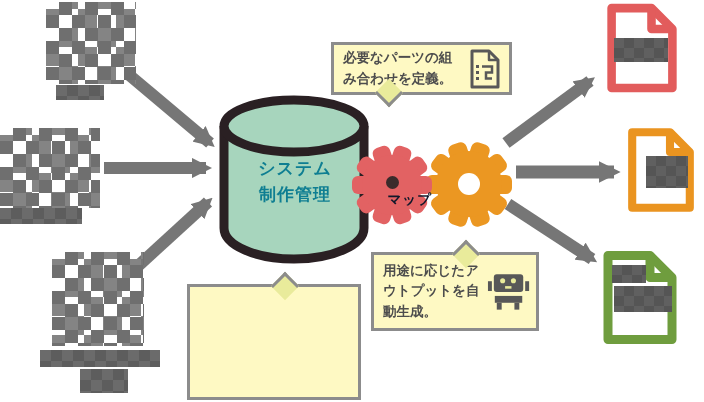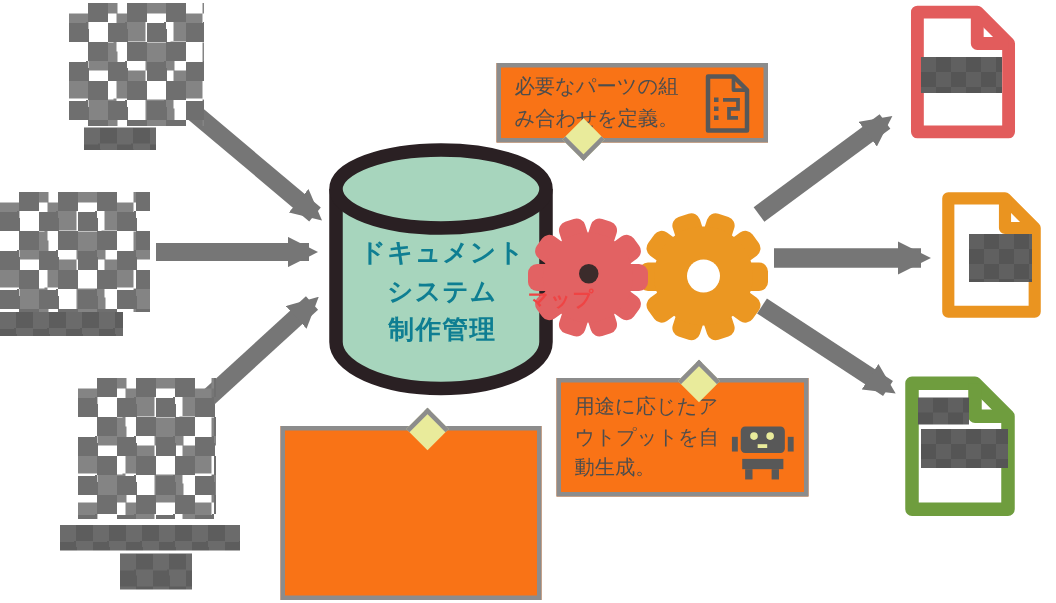--- a/index.html
+++ b/index.html
@@ -41,37 +41,37 @@
   .gear .tooth{position:absolute;left:0;top:50%;width:100%;border-radius:6px;}
   .gear .core{position:absolute;border-radius:50%;}
   .gear .hole{position:absolute;border-radius:50%;}
   .gear-red .tooth{height:18px;margin-top:-9px;background:#e26263;}
   .gear-red .core{left:10px;top:10px;right:10px;bottom:10px;background:#e26263;}
   .gear-red .hole{left:50%;top:31px;width:13px;height:13px;margin-left:-6.5px;background:#3b2b2b;}
   .gear-orange .tooth{height:19px;margin-top:-9.5px;background:#eb9722;}
   .gear-orange .core{left:10px;top:10px;right:10px;bottom:10px;background:#eb9722;}
   .gear-orange .hole{left:50%;top:50%;width:22px;height:22px;margin:-11px 0 0 -11px;background:#ffffff;}
   .gear-label{
-    position:absolute;left:0;top:46px;width:100%;text-align:left;
-    color:#ef4444;font-weight:bold;font-size:13.5px;letter-spacing:1px;
+    position:absolute;left:0;top:46px;width:100%;text-align:right;
+    color:#0f172a;font-weight:bold;font-size:13.5px;letter-spacing:1px;
   }
   
   .callout{
-    position:absolute;background:#f97316;border:3px solid #8c8c8c;
-    color:#4d4d4d;font-weight:normal;box-sizing:border-box;
+    position:absolute;background:#fef9c3;border:3px solid #8c8c8c;
+    color:#4d4d4d;font-weight:bold;box-sizing:border-box;
   }
   .callout .txt{line-height:1.5;}
   .tail{position:absolute;width:17px;height:17px;background:#e9eb9b;z-index:3;}
   .tail-down{border-right:3px solid #8c8c8c;border-bottom:3px solid #8c8c8c;transform:rotate(45deg);}
   .tail-up{border-left:3px solid #8c8c8c;border-top:3px solid #8c8c8c;transform:rotate(45deg);}
   .co-top{left:331px;top:42px;width:181px;height:53px;padding:6px 6px 6px 9px;
           display:flex;align-items:center;gap:6px;font-size:13.5px;}
   .co-bl{left:187px;top:284px;width:174px;height:116px;padding:7px 8px;font-size:14px;letter-spacing:0.5px;}
   .co-br{left:371px;top:252px;width:168px;height:79px;padding:6px 5px 6px 9px;
-         display:flex;align-items:flex-end;gap:5px;font-size:13.5px;}
+         display:flex;align-items:center;gap:5px;font-size:13.5px;}
 </style>
 </head>
 <body>
 
 <div class="canvas">
 
   <svg class="abs" style="left:0;top:0;" width="704" height="402" viewBox="0 0 704 402">
     <defs>
       <marker id="ah" viewBox="0 0 10 10" refX="7" refY="5" markerWidth="1.7" markerHeight="1.7" orient="auto" markerUnits="strokeWidth">
         <path d="M0 0 L10 5 L0 10 Z" fill="#767676"></path>
@@ -93,21 +93,20 @@
 
   <div class="mosaic" style="left:52px;top:252px;width:92px;height:94px;"></div>
   <div class="mosaic-label" style="left:40px;top:350px;width:120px;height:17px;"></div>
   <div class="mosaic-label" style="left:80px;top:369px;width:48px;height:24px;"></div>
 
   <svg class="abs" style="left:216px;top:94px;" width="156" height="174" viewBox="0 0 156 174">
     <path d="M8 32 L8 134 A70 31 0 0 0 148 134 L148 32" fill="#a7d5bd" stroke="#2a2023" stroke-width="9"></path>
     <ellipse cx="78" cy="32" rx="70" ry="26" fill="#a7d5bd" stroke="#2a2023" stroke-width="9"></ellipse>
   </svg>
   <div class="db-text">
-    <div>ドキュメント</div>
     <div>システム</div>
     <div>制作管理</div>
   </div>
 
   <div class="gear gear-red" style="left:352px;top:145px;width:80px;height:80px;z-index:2;">
     <div class="tooth" style="transform:rotate(0deg);"></div>
     <div class="tooth" style="transform:rotate(36deg);"></div>
     <div class="tooth" style="transform:rotate(72deg);"></div>
     <div class="tooth" style="transform:rotate(108deg);"></div>
     <div class="tooth" style="transform:rotate(144deg);"></div>

